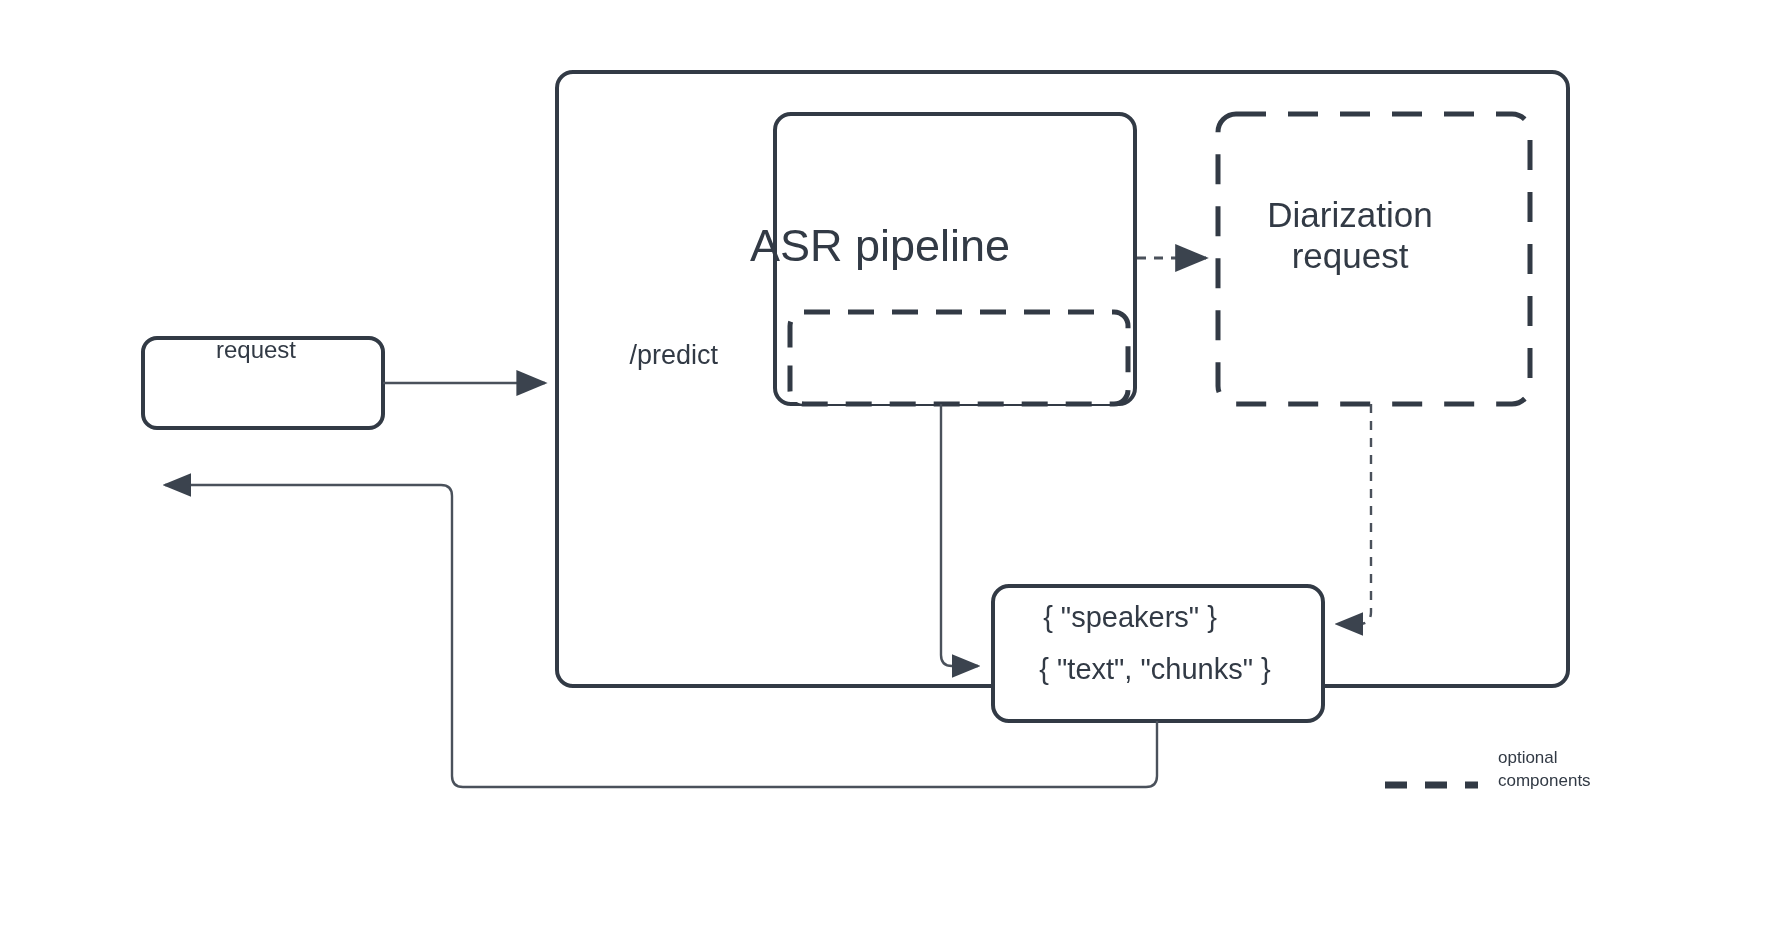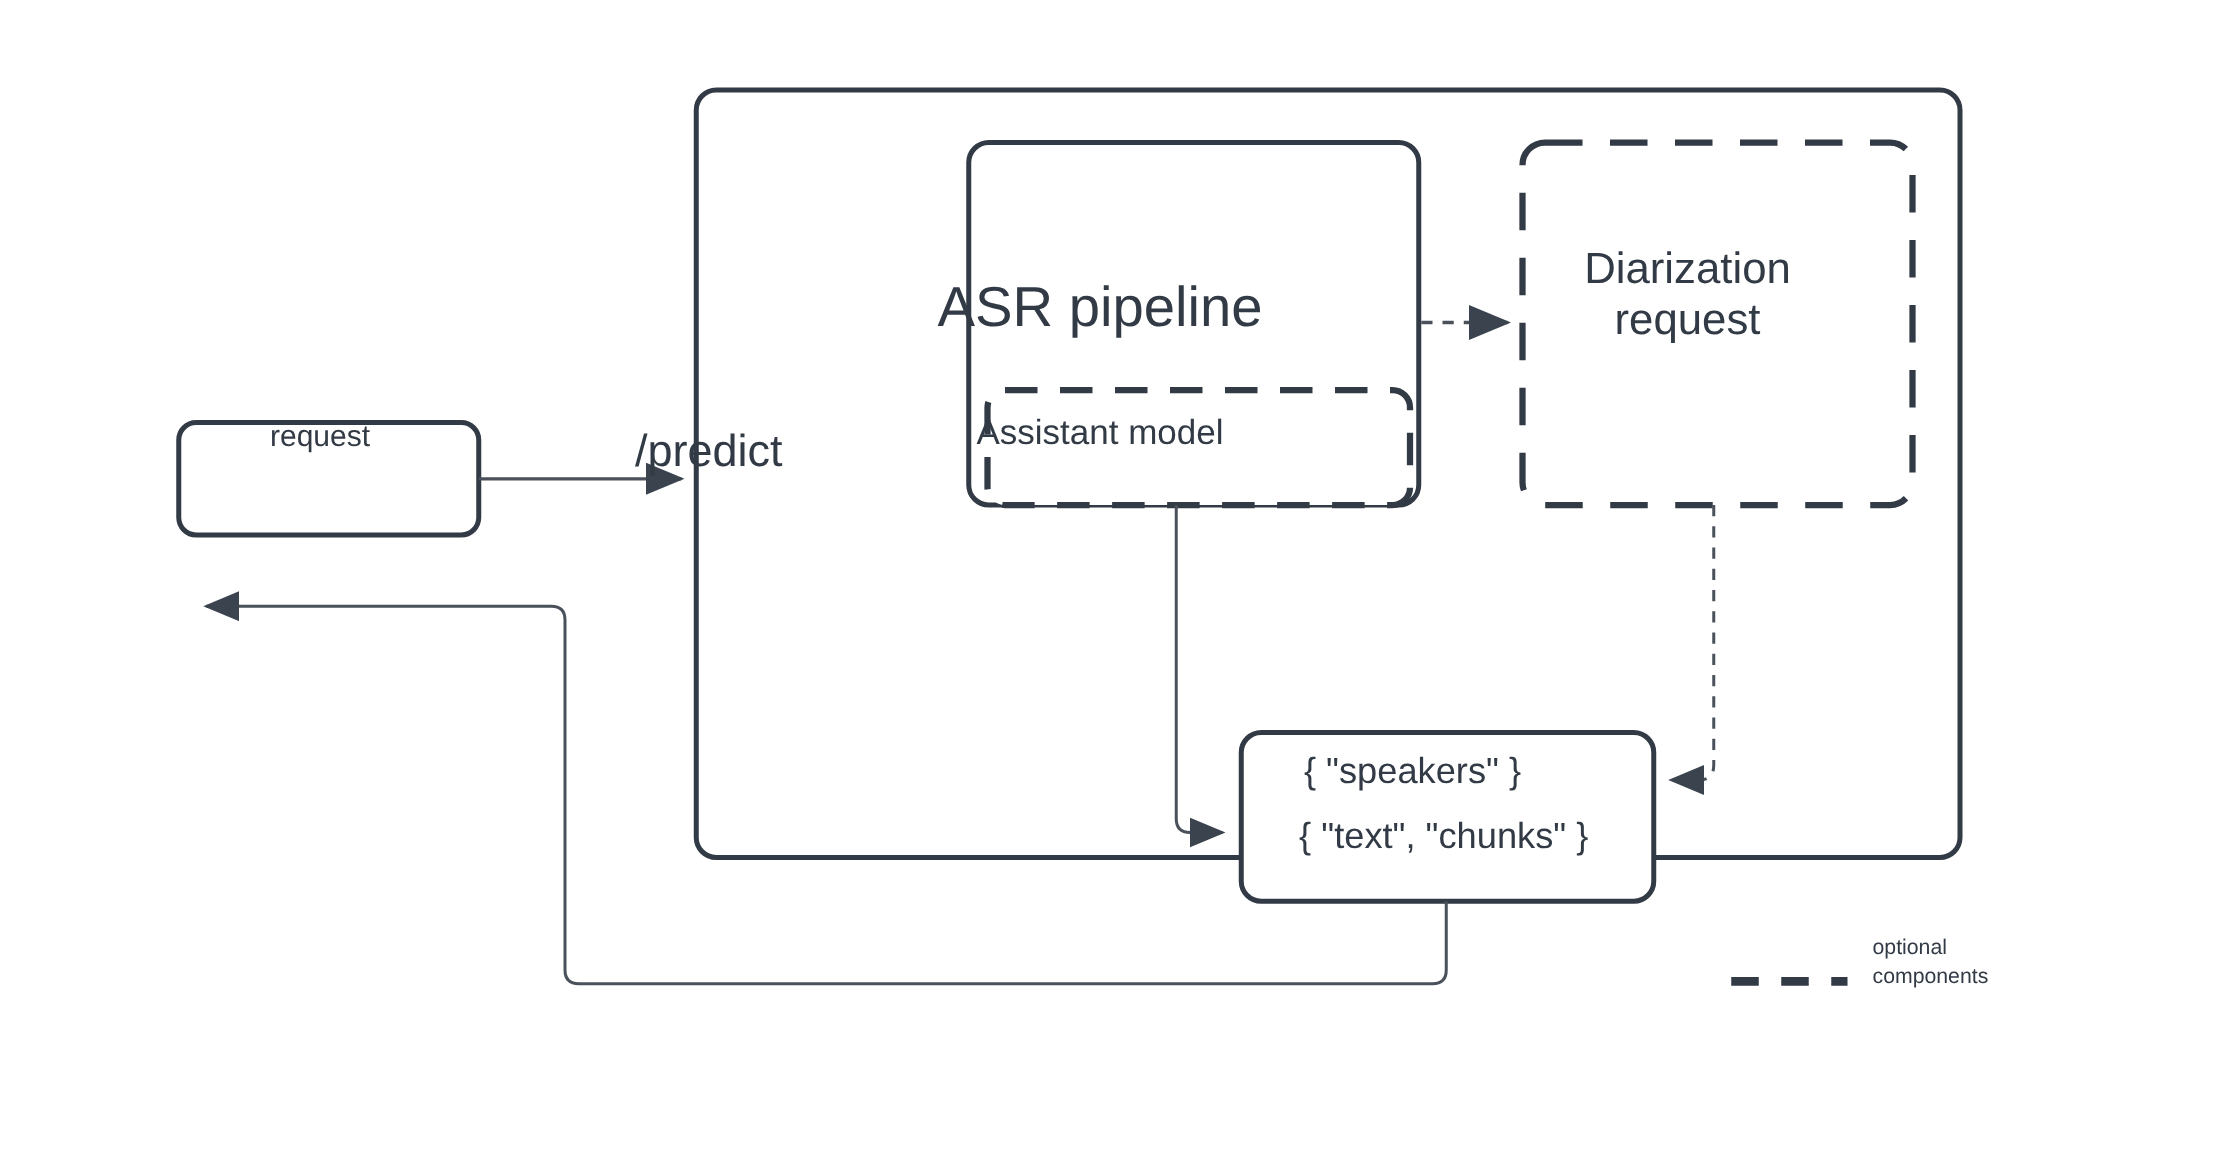--- a/index.html
+++ b/index.html
@@ -37,22 +37,22 @@
   #request-label {
     left: 136px;
     top: 336px;
     width: 240px;
     font-size: 24px;
   }
   #predict-label {
     left: 508px;
     top: 340px;
     width: 210px;
-    font-size: 36px;
-    text-align: left;
+    font-size: 27px;
+    text-align: right;
   }
   #asr-label {
     left: 700px;
     top: 220px;
     width: 360px;
     font-size: 45px;
   }
   #assistant-label {
     left: 700px;
     top: 330px;
@@ -125,21 +125,20 @@
 
     <path d="M 1385 785 L 1478 785" fill="none" stroke="#323a45" stroke-width="7" stroke-dasharray="22 18"></path>
   </svg>
 
   <div class="node-label" id="request-label">request</div>
 
   <div class="node-label" id="predict-label">/predict</div>
 
   <div class="node-label" id="asr-label">ASR pipeline</div>
 
-  <div class="node-label" id="assistant-label">Assistant model</div>
 
   <div class="node-label" id="diarization-label"><span>Diarization</span><br><span>request</span></div>
 
   <div class="node-label" id="speakers-label">{ "speakers" }</div>
 
   <div class="node-label" id="chunks-label">{ "text", "chunks" }</div>
 
   <div class="node-label" id="legend-label"><span>optional</span><br><span>components</span></div>
 
 </div>

